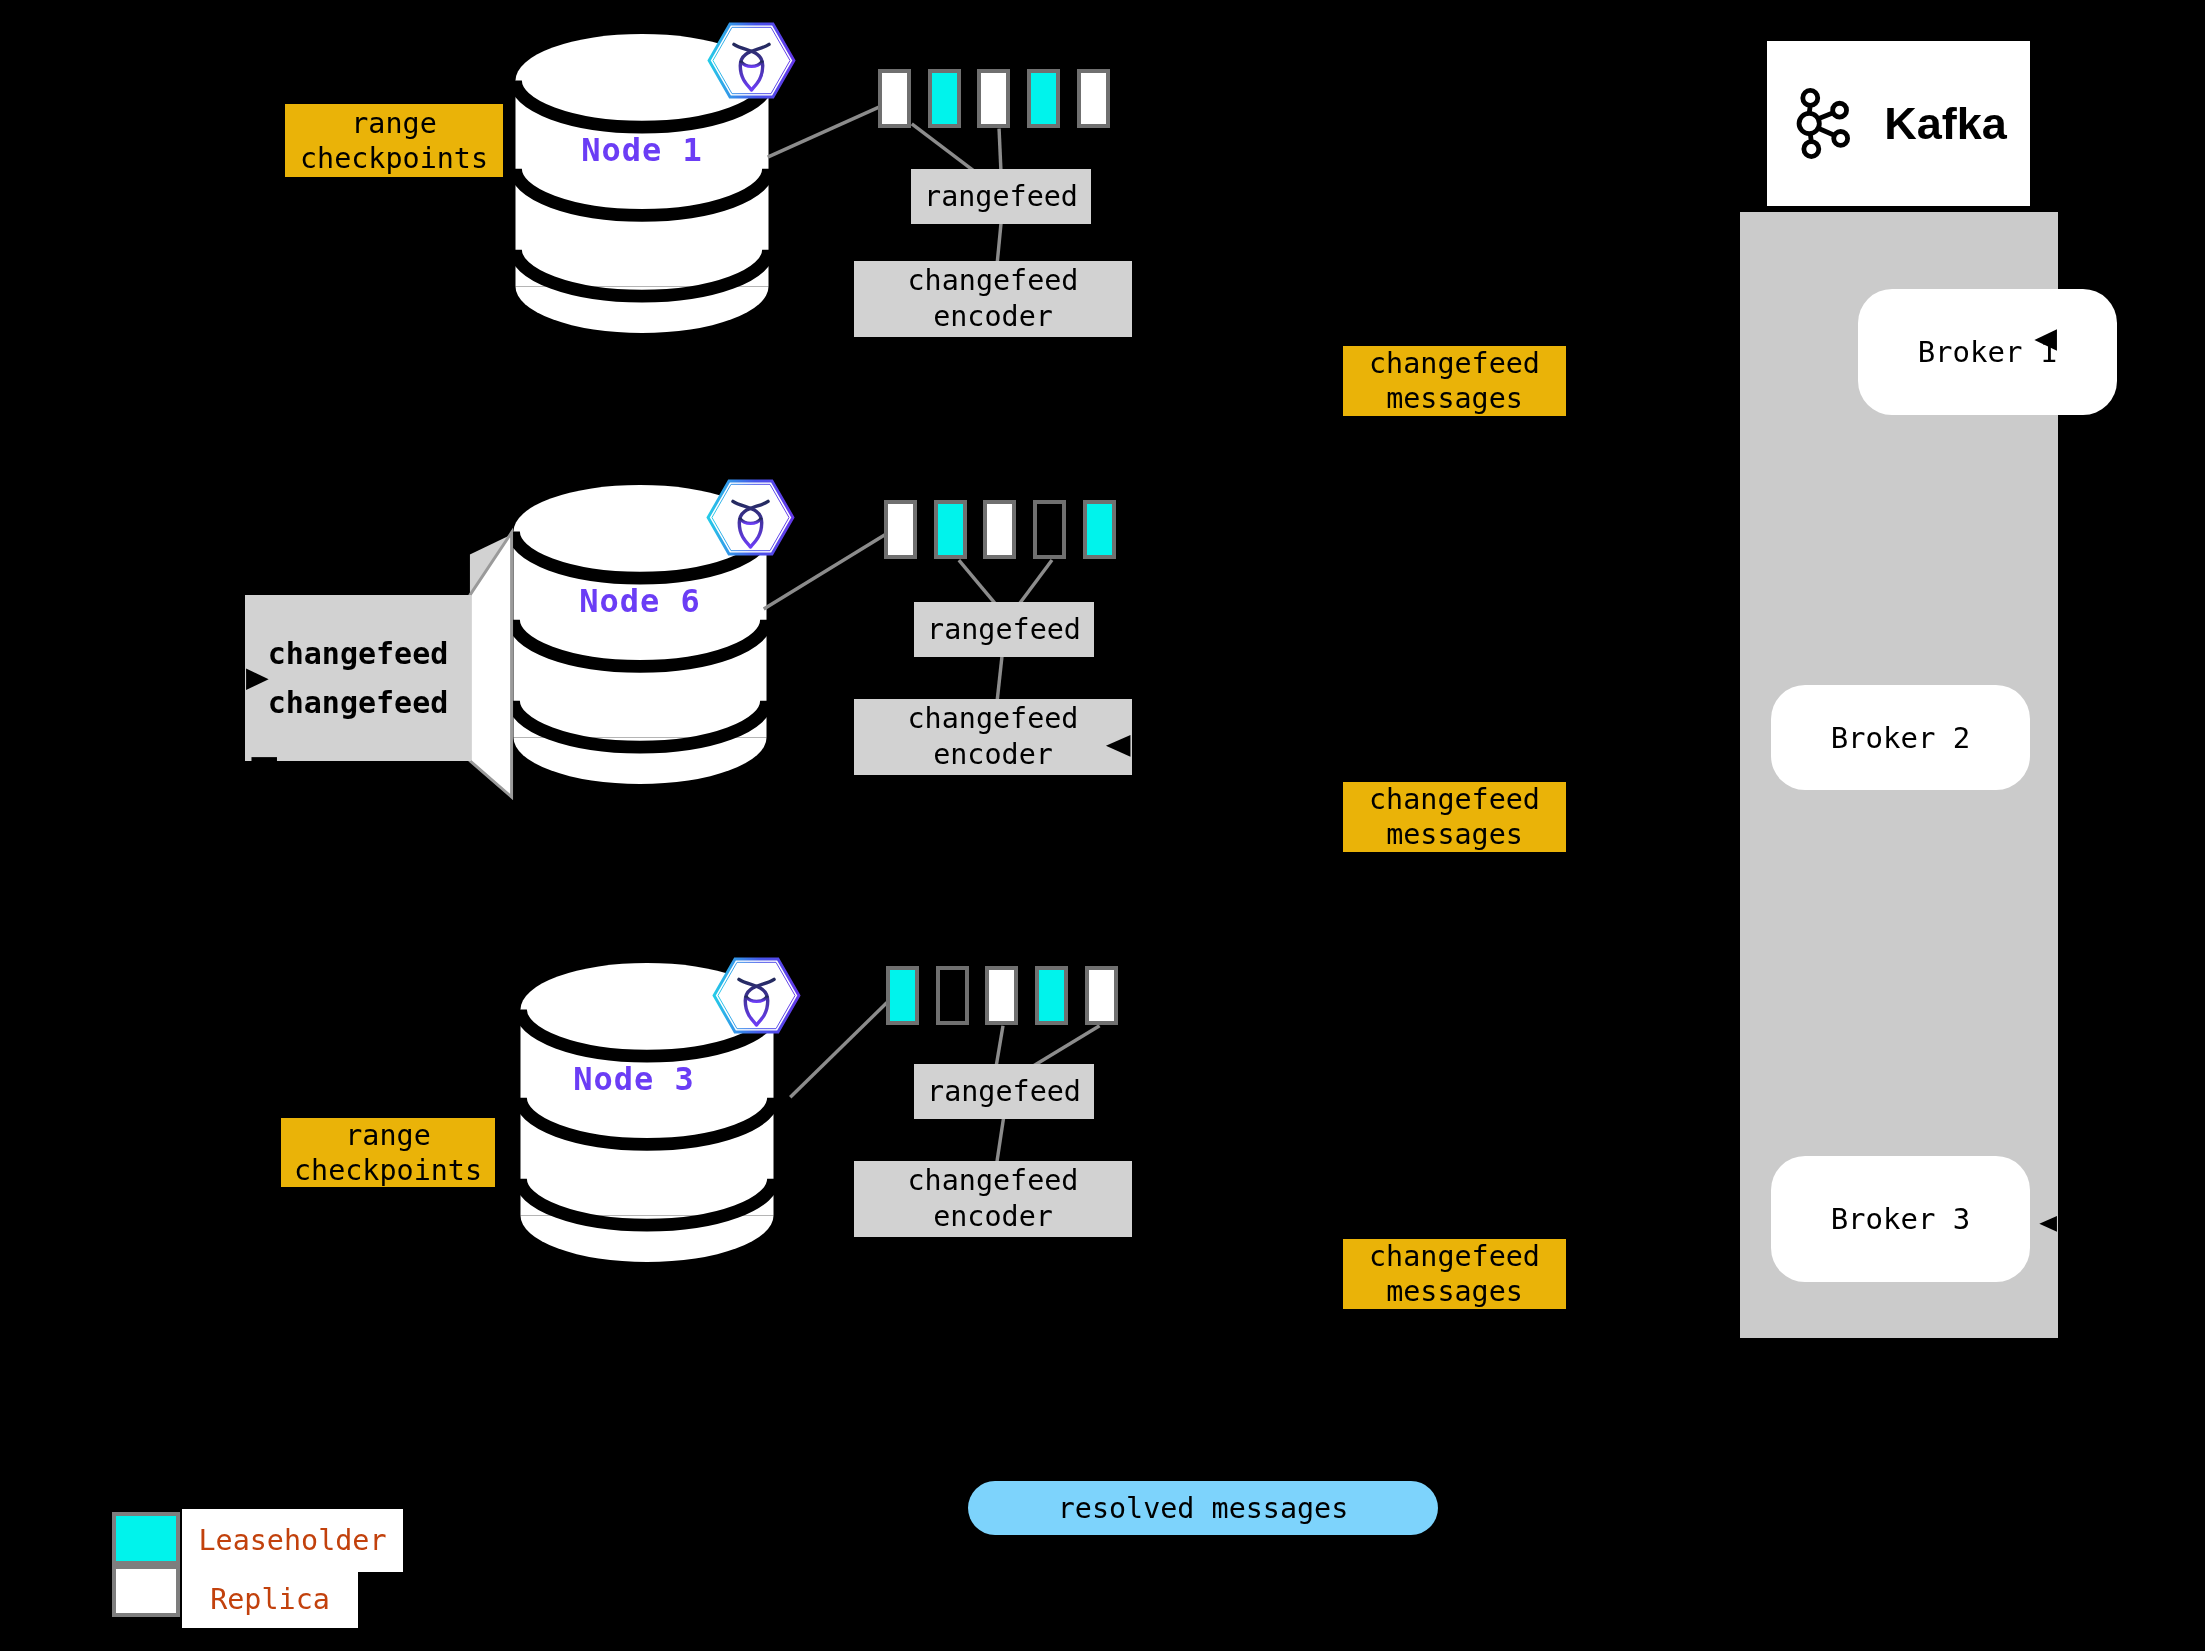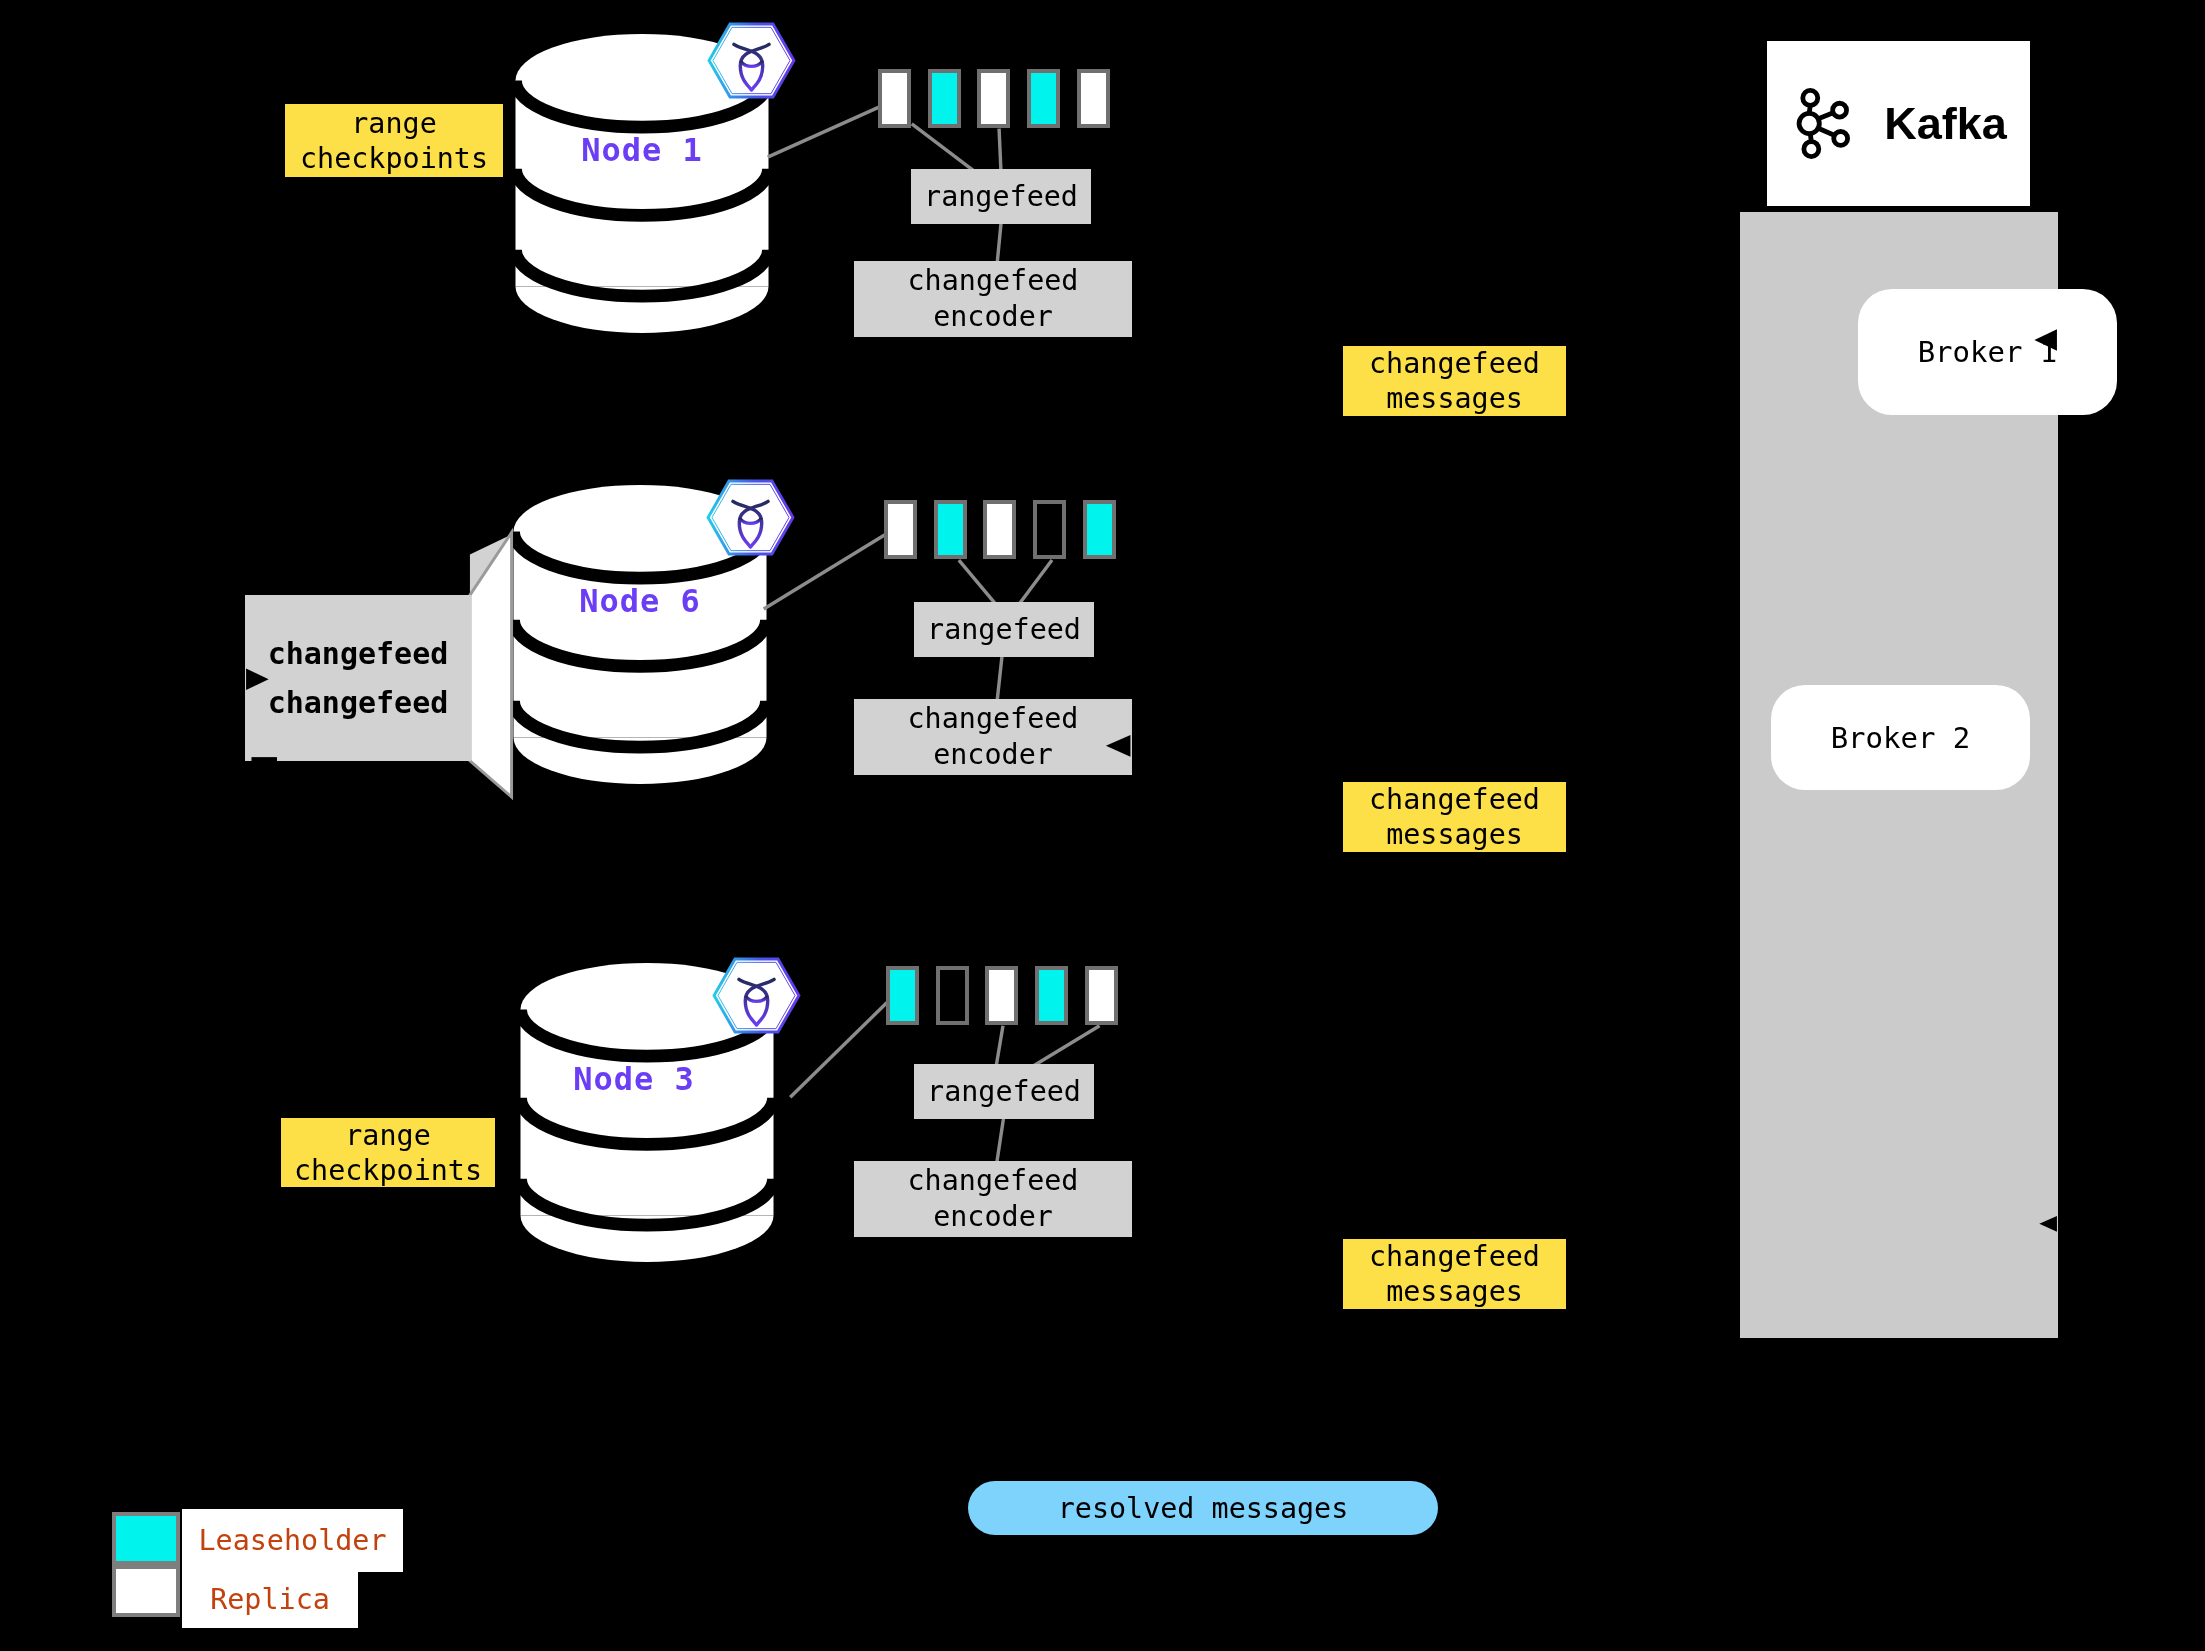--- a/index.html
+++ b/index.html
@@ -8,21 +8,21 @@
     --connector-gray:#8C8C8C; --node-label-purple:#6B3DF5; --text-black:#000000;
   }
   html,body{margin:0;padding:0;background:var(--background);}
   body{width:2205px;height:1652px;position:relative;overflow:hidden;
        font-family:"DejaVu Sans Mono","Liberation Mono",monospace;}
   .abs{position:absolute;box-sizing:border-box;}
   .layer{position:absolute;left:0;top:0;width:2205px;height:1652px;}
   .z1{z-index:1}.z2{z-index:2}.z3{z-index:3}.z4{z-index:4}
 
   
-  .plate{background:#fde047;color:var(--text-black);display:flex;align-items:center;
+  .plate{background:#eab308;color:var(--text-black);display:flex;align-items:center;
          justify-content:center;text-align:center;font-size:28.4px;line-height:35px;}
   
   .graybox{background:var(--box-gray);color:var(--text-black);display:flex;align-items:center;
          justify-content:center;text-align:center;font-size:28.4px;line-height:36px;}
 
   .nodelabel{color:var(--node-label-purple);font-weight:bold;font-size:32px;
          width:260px;text-align:center;letter-spacing:1px;}
 
   .sqrow{display:flex;}
   .sq{width:33px;height:59px;border:4.4px solid var(--square-border);margin-right:16.7px;box-sizing:border-box;}
@@ -206,20 +206,21 @@
         <line x1="53" y1="79" x2="83" y2="92"></line>
         <line x1="38" y1="89" x2="40" y2="104"></line>
       </g>
     </svg>
     <span class="kafka-word">Kafka</span>
   </div>
 
   <div class="abs kafka-panel" style="left:1740px;top:212px;width:318px;height:1126px"></div>
   <div class="abs broker" style="left:1858px;top:289px;width:259px;height:126px">Broker 1</div>
   <div class="abs broker" style="left:1771px;top:685px;width:259px;height:105px">Broker 2</div>
+  <div class="abs broker" style="left:1771px;top:1156px;width:259px;height:126px">Broker 3</div>
 
   <div class="abs pill" style="left:968px;top:1461px;width:470px;height:54px">resolved messages</div>
 
   <div class="abs legend-sq" style="left:112px;top:1512px;width:68px;height:53px;background:var(--leaseholder-fill)"></div>
   <div class="abs legend-sq" style="left:112px;top:1565px;width:68px;height:52px;background:var(--replica-fill)"></div>
   <div class="abs legend-label" style="left:182px;top:1509px;width:221px;height:63px">Leaseholder</div>
   <div class="abs legend-label" style="left:182px;top:1571px;width:176px;height:57px">Replica</div>
 </div>
 
 <svg class="layer z4" width="2205" height="1652" viewBox="0 0 4498 3369" style="pointer-events:none">

